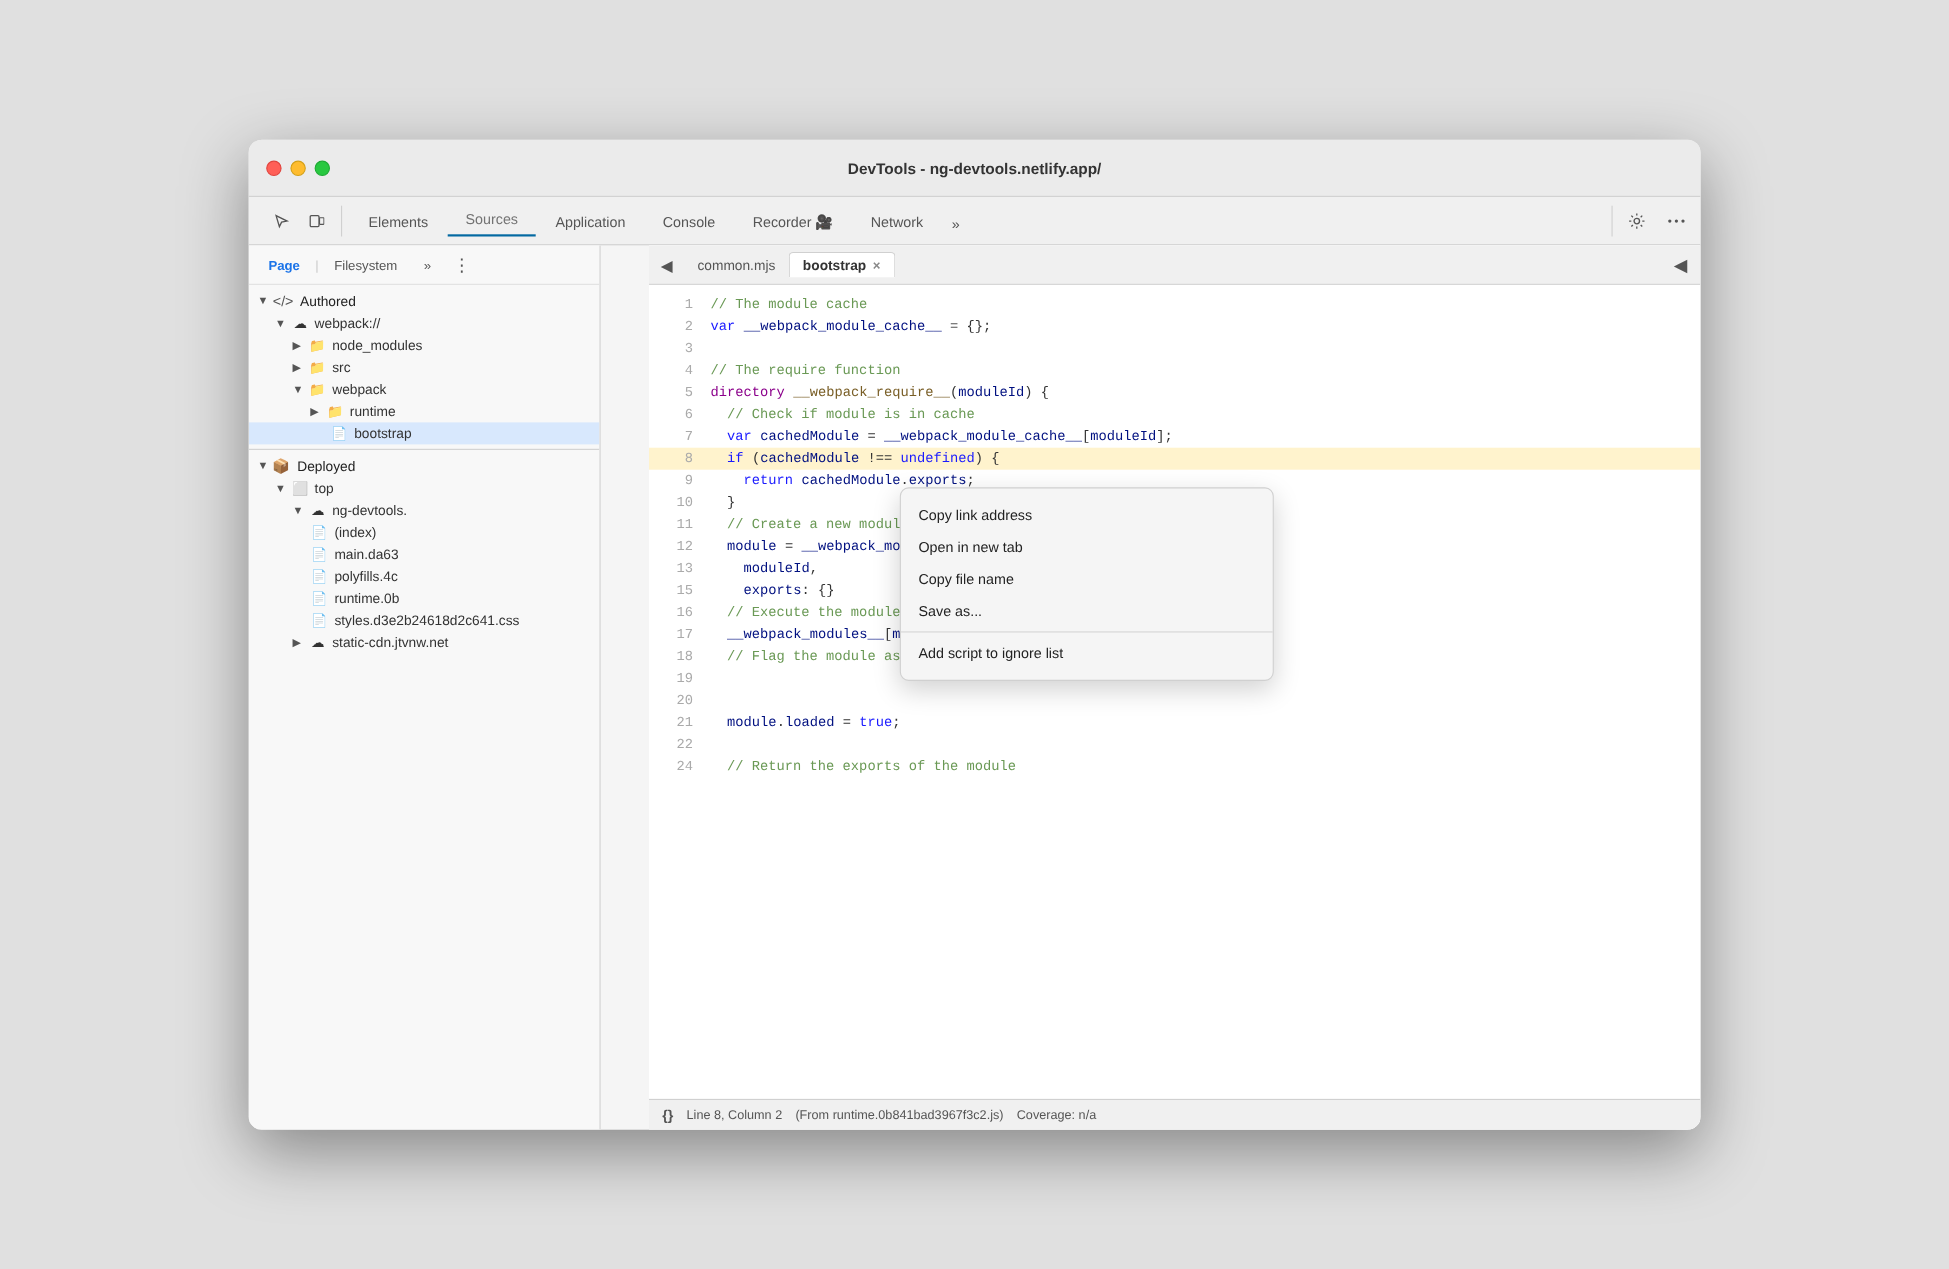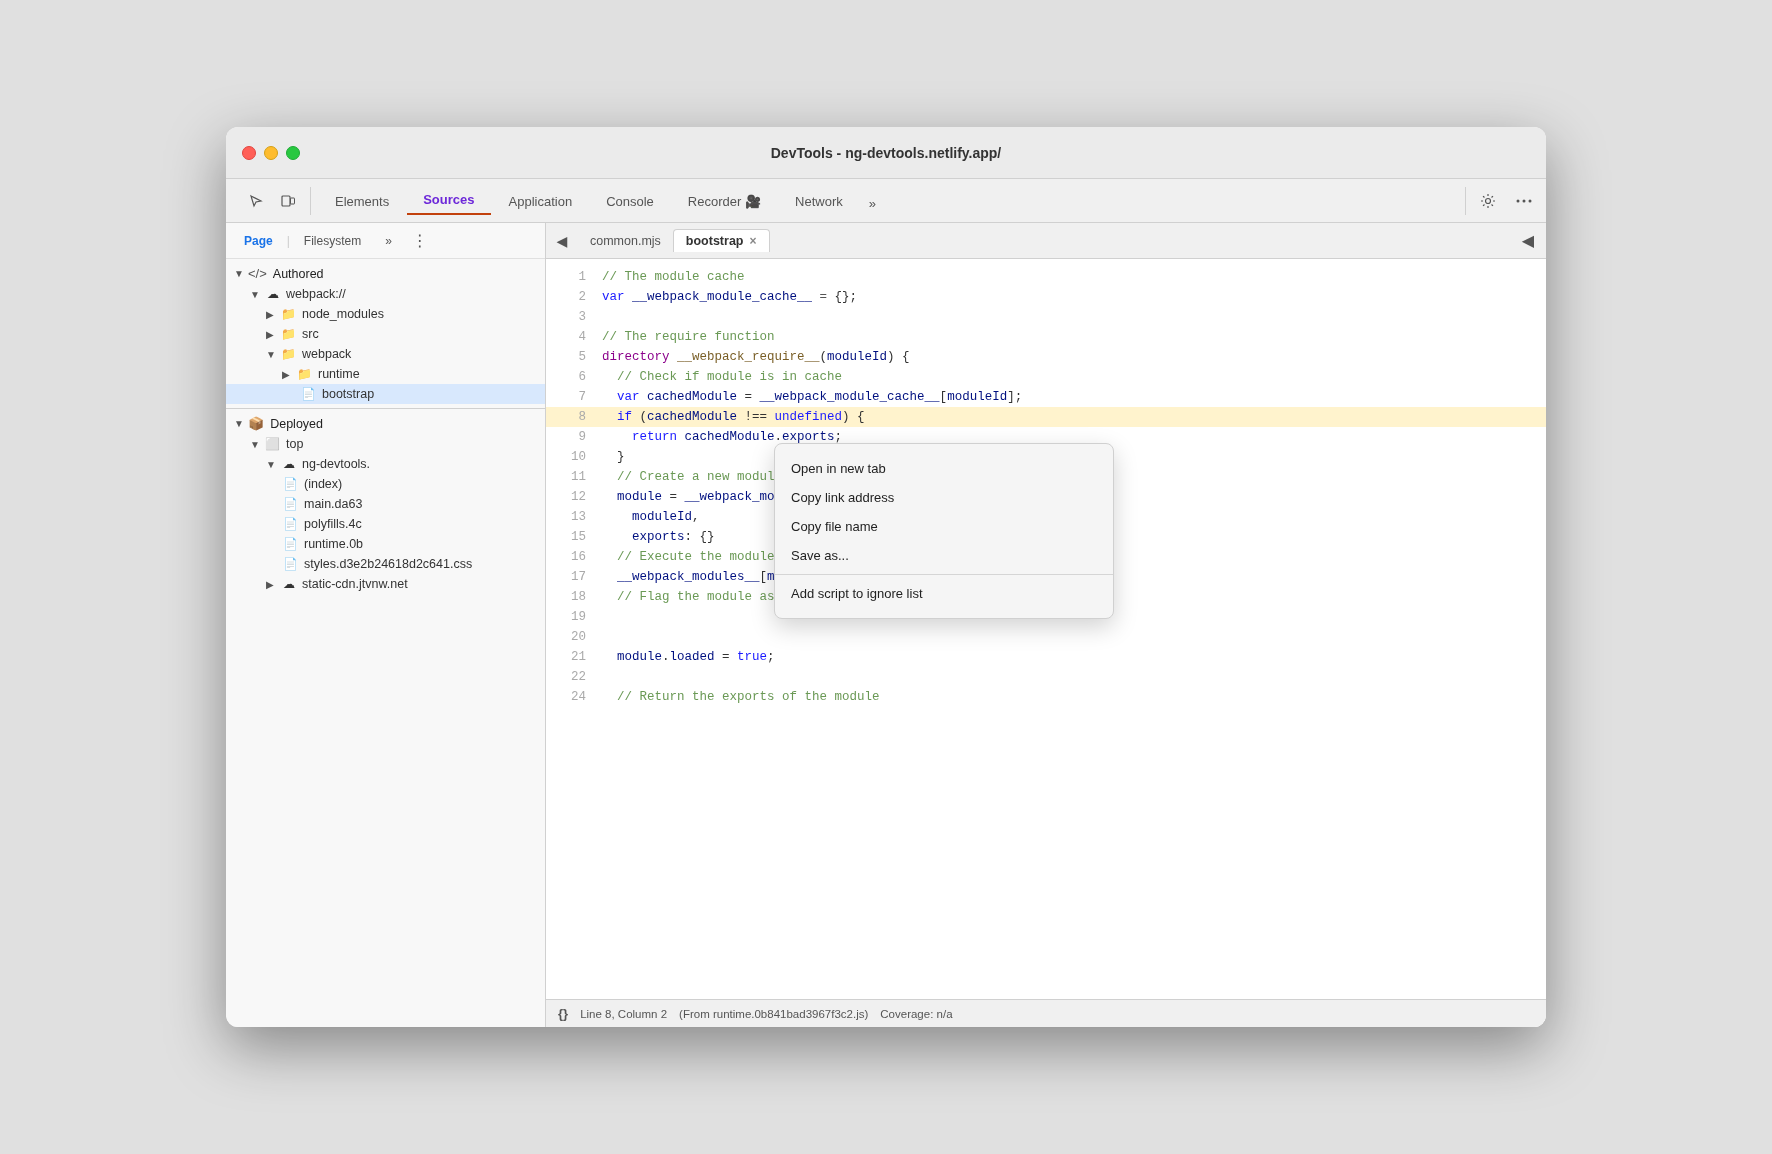--- a/index.html
+++ b/index.html
@@ -86,42 +86,43 @@
     }
     .nav-tab {
       padding: 6px 16px;
       font-size: 13px;
       color: #555;
       cursor: pointer;
       border-radius: 4px;
       white-space: nowrap;
     }
     .nav-tab.active {
-      color: #6d28d9;
-      border-bottom: 2px solid #c2410c;
+      color: #737373;
+      border-bottom: 2px solid #0369a1;
       border-radius: 0;
-      font-weight: 700;
+      font-weight: 400;
     }
     .nav-more {
       padding: 4px 8px;
       font-size: 13px;
       color: #555;
       cursor: pointer;
     }
     .toolbar-right {
       display: flex;
       align-items: center;
       gap: 8px;
       padding-left: 8px;
       border-left: 1px solid #d0d0d0;
     }
     .main-content {
       display: flex;
       flex: 1;
       overflow: hidden;
+      gap: 44px;
     }
     .sidebar {
       width: 320px;
       background: #f8f8f8;
       border-right: 1px solid #d0d0d0;
       display: flex;
       flex-direction: column;
       overflow: hidden;
     }
     .sidebar-header {
@@ -615,22 +616,22 @@
           <span class="line-num">24</span>
           <span class="line-content c-comment">&nbsp;&nbsp;// Return the exports of the module</span>
         </div>
       </div>
 
       <div class="context-menu-overlay">
         <div class="context-menu">
 
 
           <div class="context-menu-section">
+            <div class="ctx-item">Copy link address</div>
             <div class="ctx-item">Open in new tab</div>
-            <div class="ctx-item">Copy link address</div>
             <div class="ctx-item">Copy file name</div>
             <div class="ctx-item">Save as...</div>
           </div>
 
           <div class="context-menu-section">
             <div class="ctx-item">Add script to ignore list</div>
           </div>
         </div>
       </div>
 

